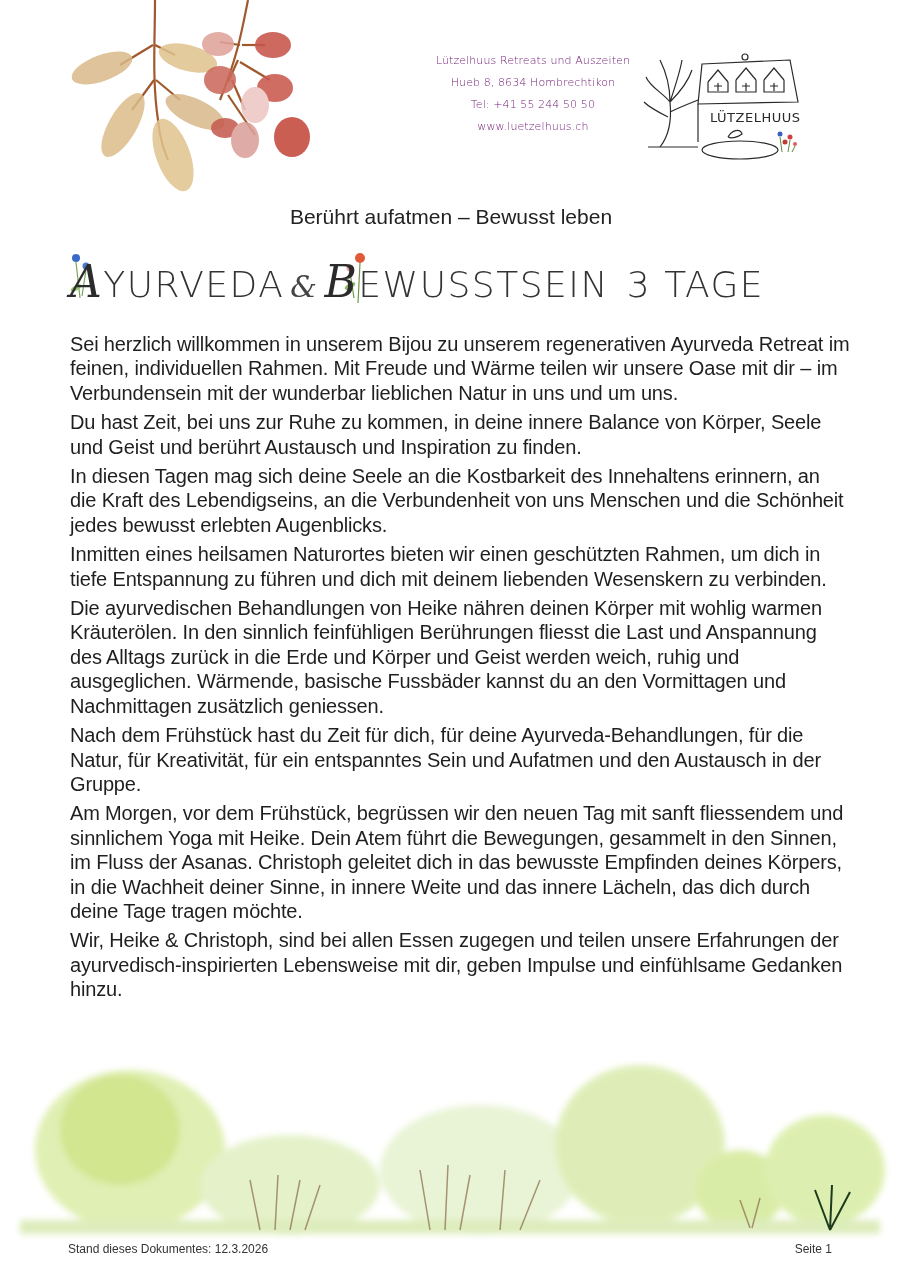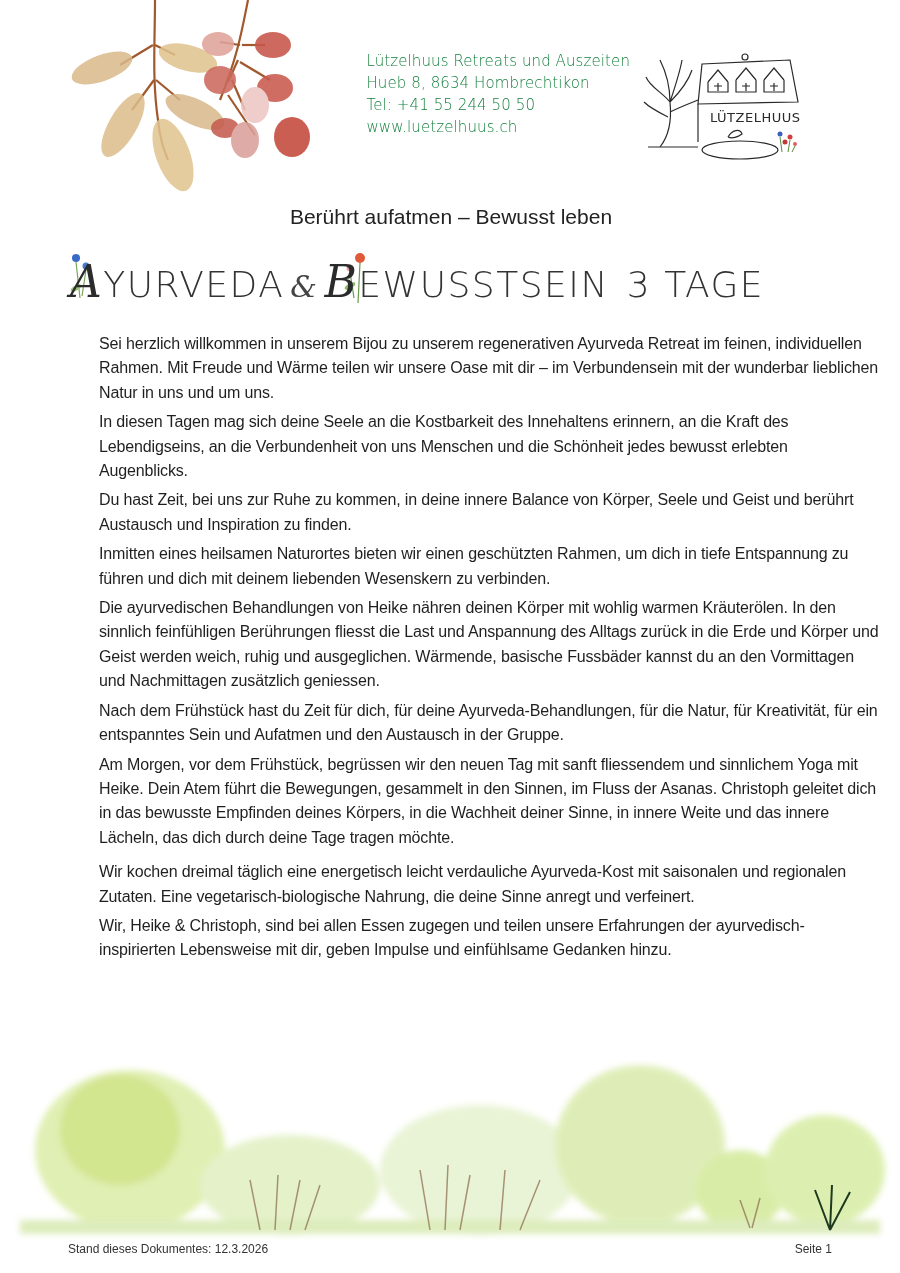--- a/index.html
+++ b/index.html
@@ -1,40 +1,40 @@
 <!DOCTYPE html>
 <html><head>
   <meta charset="utf-8">
   <style>
     * { margin: 0; padding: 0; box-sizing: border-box; }
     html, body { width: 900px; height: 1273px; background: #ffffff; overflow: hidden; }
     body { position: relative; font-family: "Liberation Sans", sans-serif; color: #1e1e1e; }
 
     .leaves { position: absolute; left: 60px; top: 0; width: 260px; height: 200px; }
 
-    .contact { position: absolute; right: 270px; top: 50px; text-align: left;
-      font-family: "DejaVu Sans", sans-serif; font-weight: 300; color: #15803d;
-      font-size: 15px; line-height: 22px; letter-spacing: 0.1px; }
+    .contact { position: absolute; right: 270px; top: 50px; text-align: center;
+      font-family: "DejaVu Sans", sans-serif; font-weight: 300; color: #701a75;
+      font-size: 11px; line-height: 22px; letter-spacing: 0.1px; }
     .contact div { white-space: nowrap; }
 
     .logo { position: absolute; left: 640px; top: 42px; width: 180px; height: 120px; }
 
     .tagline { position: absolute; left: 0; width: 900px; top: 205px; text-align: center;
       font-size: 21px; color: #222; padding-left: 24px; }
     .tagline span { margin-left: -22px; }
 
     .title { position: absolute; left: 70px; top: 248px; height: 60px; width: 740px; text-align: right; }
     .title-text { position: absolute; left: 0; top: 8px; font-family: "DejaVu Sans", sans-serif;
       font-weight: 300; font-size: 36px; letter-spacing: 1.5px; color: #333; white-space: nowrap; }
     .title-text .cap { font-family: "DejaVu Serif", serif; font-style: italic; font-size: 44px; color: #2b2b2b; }
     .title-text .amp { font-family: "DejaVu Serif", serif; font-style: italic; font-size: 30px; margin: 0 6px; color: #444; }
     .title-text .days { margin-left: 18px; }
 
     .body-text { position: absolute; left: 70px; top: 332px; width: 780px;
-      font-size: 16px; line-height: 24.4px; color: #1f1f1f; letter-spacing: -0.15px; margin-left: 29px; }
+      font-size: 20px; line-height: 24.4px; color: #1f1f1f; letter-spacing: -0.15px; }
     .body-text p { margin-bottom: 5px; }
     .body-text p.gap { margin-top: 10px; }
 
     .trees { position: absolute; left: 0; top: 1060px; width: 900px; height: 180px; }
 
     .footer { position: absolute; top: 1242px; left: 68px; right: 68px; font-size: 12px;
       color: #333; display: flex; justify-content: space-between; }
   </style>
 </head>
 <body>
@@ -119,27 +119,26 @@
     <path d="M22 15 L20 55 M12 24 L16 50" stroke="#6a9a4a" stroke-width="1.2"></path>
     <ellipse cx="12" cy="38" rx="6" ry="2.5" fill="#8ab86a" transform="rotate(-30 12 38)"></ellipse>
   </svg>
   <div class="title-text">
     <span class="cap">A</span><span>YURVEDA</span><span class="amp">&amp;</span><span class="cap">B</span><span>EWUSSTSEIN</span><span class="days">3 TAGE</span>
   </div>
 </div>
 
 <div class="body-text">
   <p>Sei herzlich willkommen in unserem Bijou zu unserem regenerativen Ayurveda Retreat im feinen, individuellen Rahmen. Mit Freude und Wärme teilen wir unsere Oase mit dir – im Verbundensein mit der wunderbar lieblichen Natur in uns und um uns.</p>
+  <p>Du hast Zeit, bei uns zur Ruhe zu kommen, in deine innere Balance von Körper, Seele und Geist und berührt Austausch und Inspiration zu finden.</p>
   <p>In diesen Tagen mag sich deine Seele an die Kostbarkeit des Innehaltens erinnern, an die Kraft des Lebendigseins, an die Verbundenheit von uns Menschen und die Schönheit jedes bewusst erlebten Augenblicks.</p>
-  <p>Du hast Zeit, bei uns zur Ruhe zu kommen, in deine innere Balance von Körper, Seele und Geist und berührt Austausch und Inspiration zu finden.</p>
   <p>Inmitten eines heilsamen Naturortes bieten wir einen geschützten Rahmen, um dich in tiefe Entspannung zu führen und dich mit deinem liebenden Wesenskern zu verbinden.</p>
   <p>Die ayurvedischen Behandlungen von Heike nähren deinen Körper mit wohlig warmen Kräuterölen. In den sinnlich feinfühligen Berührungen fliesst die Last und Anspannung des Alltags zurück in die Erde und Körper und Geist werden weich, ruhig und ausgeglichen. Wärmende, basische Fussbäder kannst du an den Vormittagen und Nachmittagen zusätzlich geniessen.</p>
   <p>Nach dem Frühstück hast du Zeit für dich, für deine Ayurveda-Behandlungen, für die Natur, für Kreativität, für ein entspanntes Sein und Aufatmen und den Austausch in der Gruppe.</p>
   <p>Am Morgen, vor dem Frühstück, begrüssen wir den neuen Tag mit sanft fliessendem und sinnlichem Yoga mit Heike. Dein Atem führt die Bewegungen, gesammelt in den Sinnen, im Fluss der Asanas. Christoph geleitet dich in das bewusste Empfinden deines Körpers, in die Wachheit deiner Sinne, in innere Weite und das innere Lächeln, das dich durch deine Tage tragen möchte.</p>
-  <p class="gap">Wir kochen dreimal täglich eine energetisch leicht verdauliche Ayurveda-Kost mit saisonalen und regionalen Zutaten. Eine vegetarisch-biologische Nahrung, die deine Sinne anregt und verfeinert.</p>
   <p>Wir, Heike &amp; Christoph, sind bei allen Essen zugegen und teilen unsere Erfahrungen der ayurvedisch-inspirierten Lebensweise mit dir, geben Impulse und einfühlsame Gedanken hinzu.</p>
 </div>
 
 <svg class="trees" viewBox="0 0 900 180">
   <defs>
     <filter id="soft">
         <feGaussianBlur stdDeviation="3"></feGaussianBlur>
       </filter>
   </defs>
   <g filter="url(#soft)" opacity="0.75">

